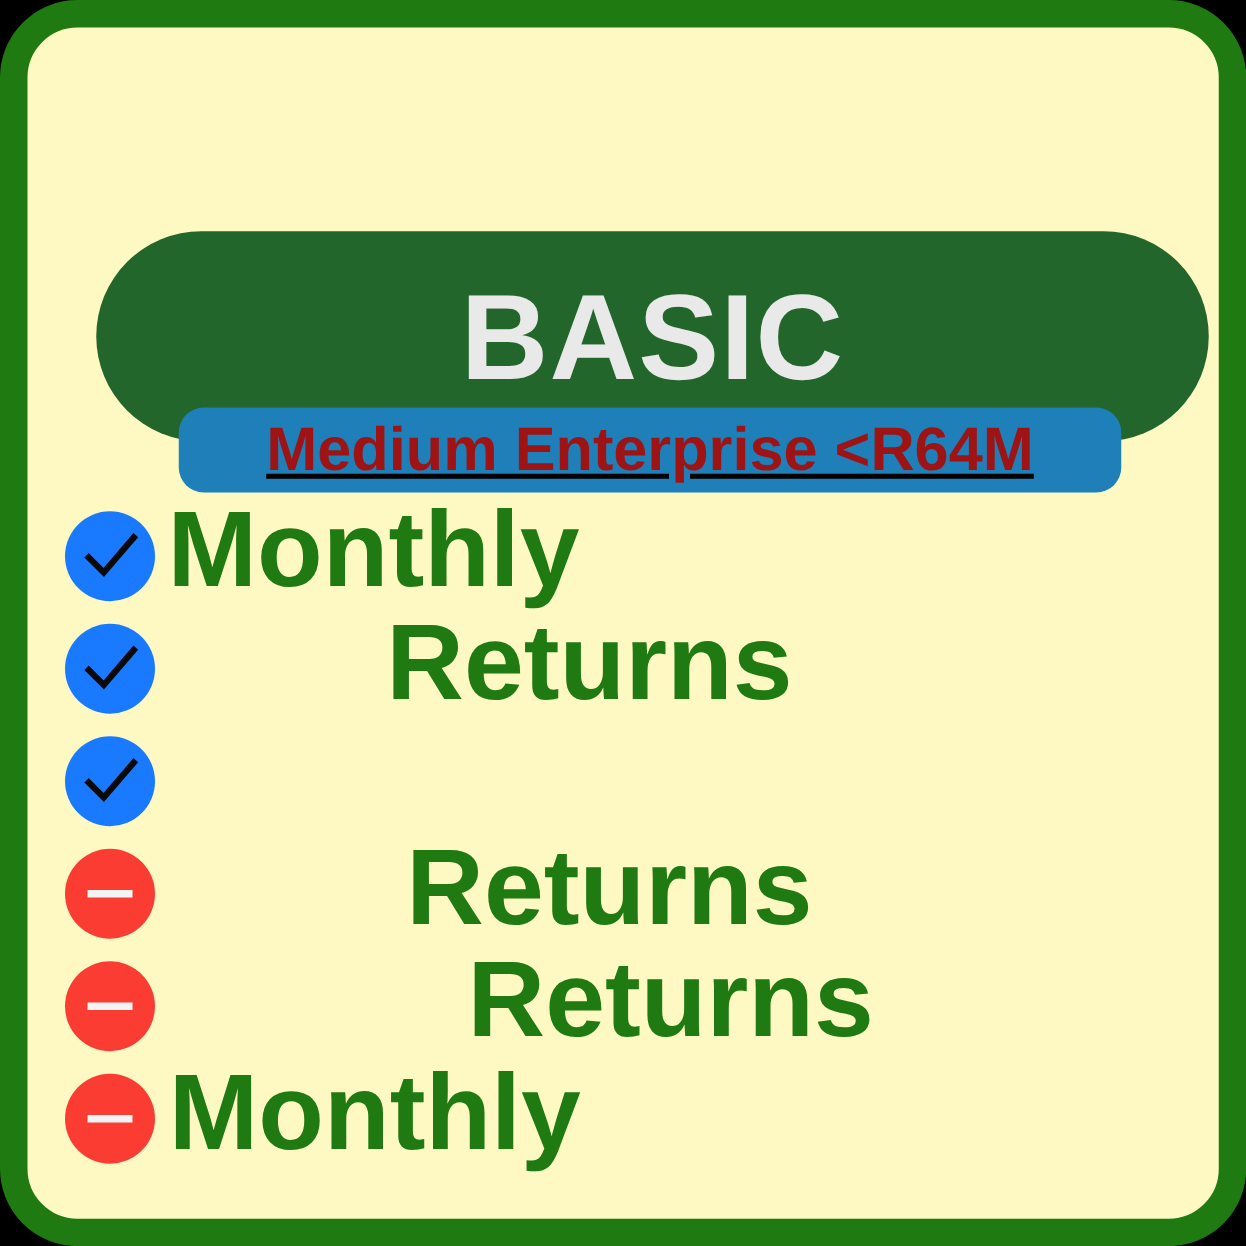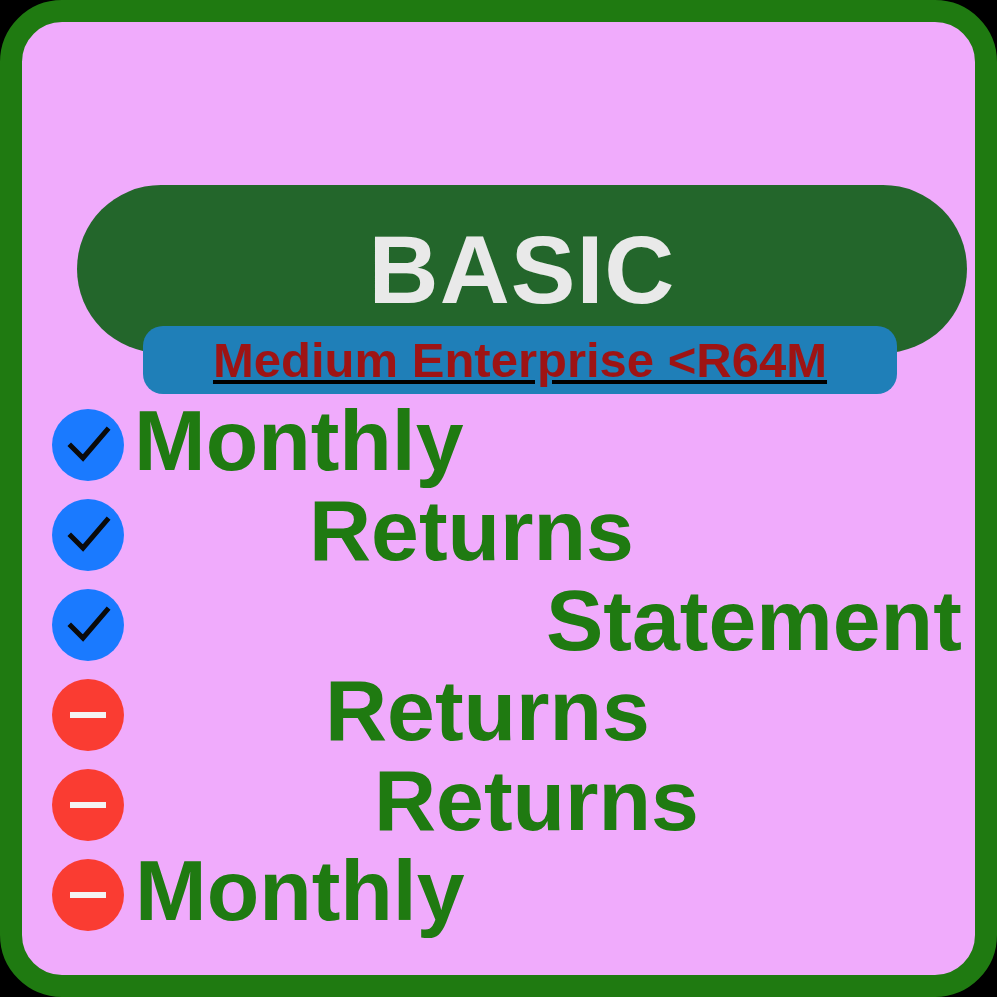--- a/index.html
+++ b/index.html
@@ -15,21 +15,21 @@
     font-family: "Liberation Sans", sans-serif;
   }
 
   #card {
     position: absolute;
     left: 0;
     top: 0;
     width: 997px;
     height: 997px;
     box-sizing: border-box;
-    background: #f0abfc;
+    background: #fef9c3;
     border: 22px solid #1f7a11;
     border-radius: 62px;
   }
 
   
   #header-pill {
     position: absolute;
     left: 55px;
     top: 163px;
     width: 890px;
@@ -141,21 +141,20 @@
           </svg>
         </div>
         <div class="feature-label" style="left: 287px;">Returns</div>
       </div>
       <div class="feature-row">
         <div class="feature-icon included">
           <svg viewBox="0 0 72 72">
             <path d="M19 37 L31 49 L55 21" fill="none" stroke="#0a0a0a" stroke-width="5" stroke-linecap="square" stroke-linejoin="miter"></path>
           </svg>
         </div>
-        <div class="feature-label" style="left: 524px;">Statement</div>
       </div>
       <div class="feature-row">
         <div class="feature-icon excluded">
           <svg viewBox="0 0 72 72">
             <rect x="18" y="33" width="36" height="6" fill="#f4f4f4"></rect>
           </svg>
         </div>
         <div class="feature-label" style="left: 303px;">Returns</div>
       </div>
       <div class="feature-row">

